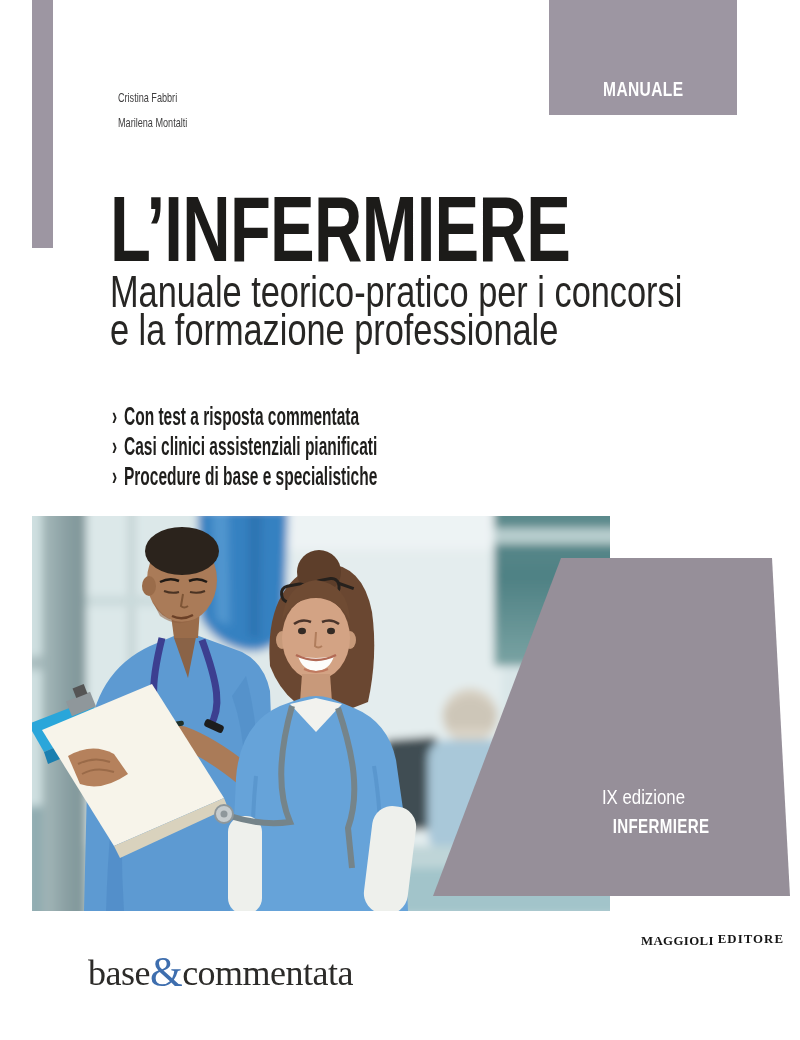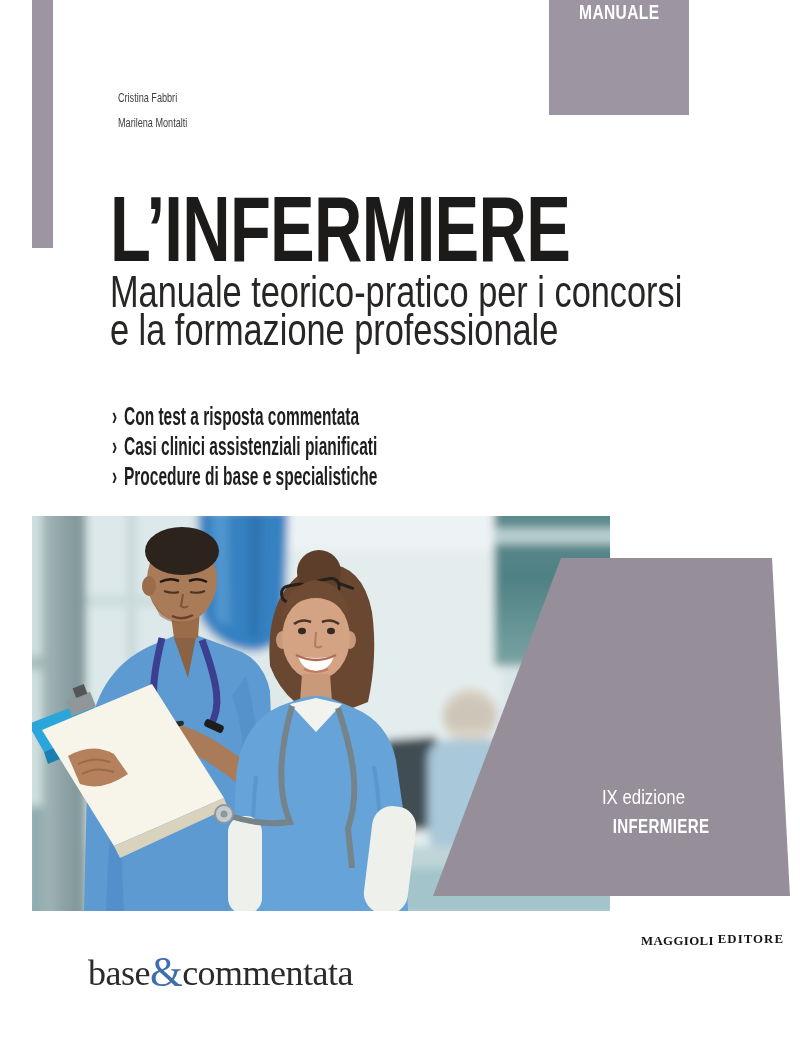--- a/index.html
+++ b/index.html
@@ -4,22 +4,22 @@
 <style>
   html,body { margin:0; padding:0; background:#ffffff; }
   .page {
     position:relative; width:800px; height:1040px; background:#ffffff;
     overflow:hidden; font-family:"Liberation Sans", sans-serif;
   }
 
   
   .left-bar { position:absolute; left:32px; top:0; width:21px; height:248px; background:#9d96a2; }
   .manuale-badge {
-    position:absolute; left:549px; top:0; width:140px; height:115px; background:#9d96a2;
-    display:flex; justify-content:center; 
+    position:absolute; left:549px; top:0; width:188px; height:115px; background:#9d96a2;
+    display:flex; justify-content:center; align-items:flex-end;
   }
   .manuale-badge .badge-label {
     color:#ffffff; font-weight:700; font-size:21px; letter-spacing:.5px;
     transform:scaleX(.74); transform-origin:center bottom; margin-bottom:14px; white-space:nowrap;
   }
 
   
   .authors { position:absolute; left:118px; top:85px; font-size:13px; line-height:25px; color:#3f3e3f; }
   .authors .author-line { transform:scaleX(.7); transform-origin:left center; white-space:nowrap; }
 

